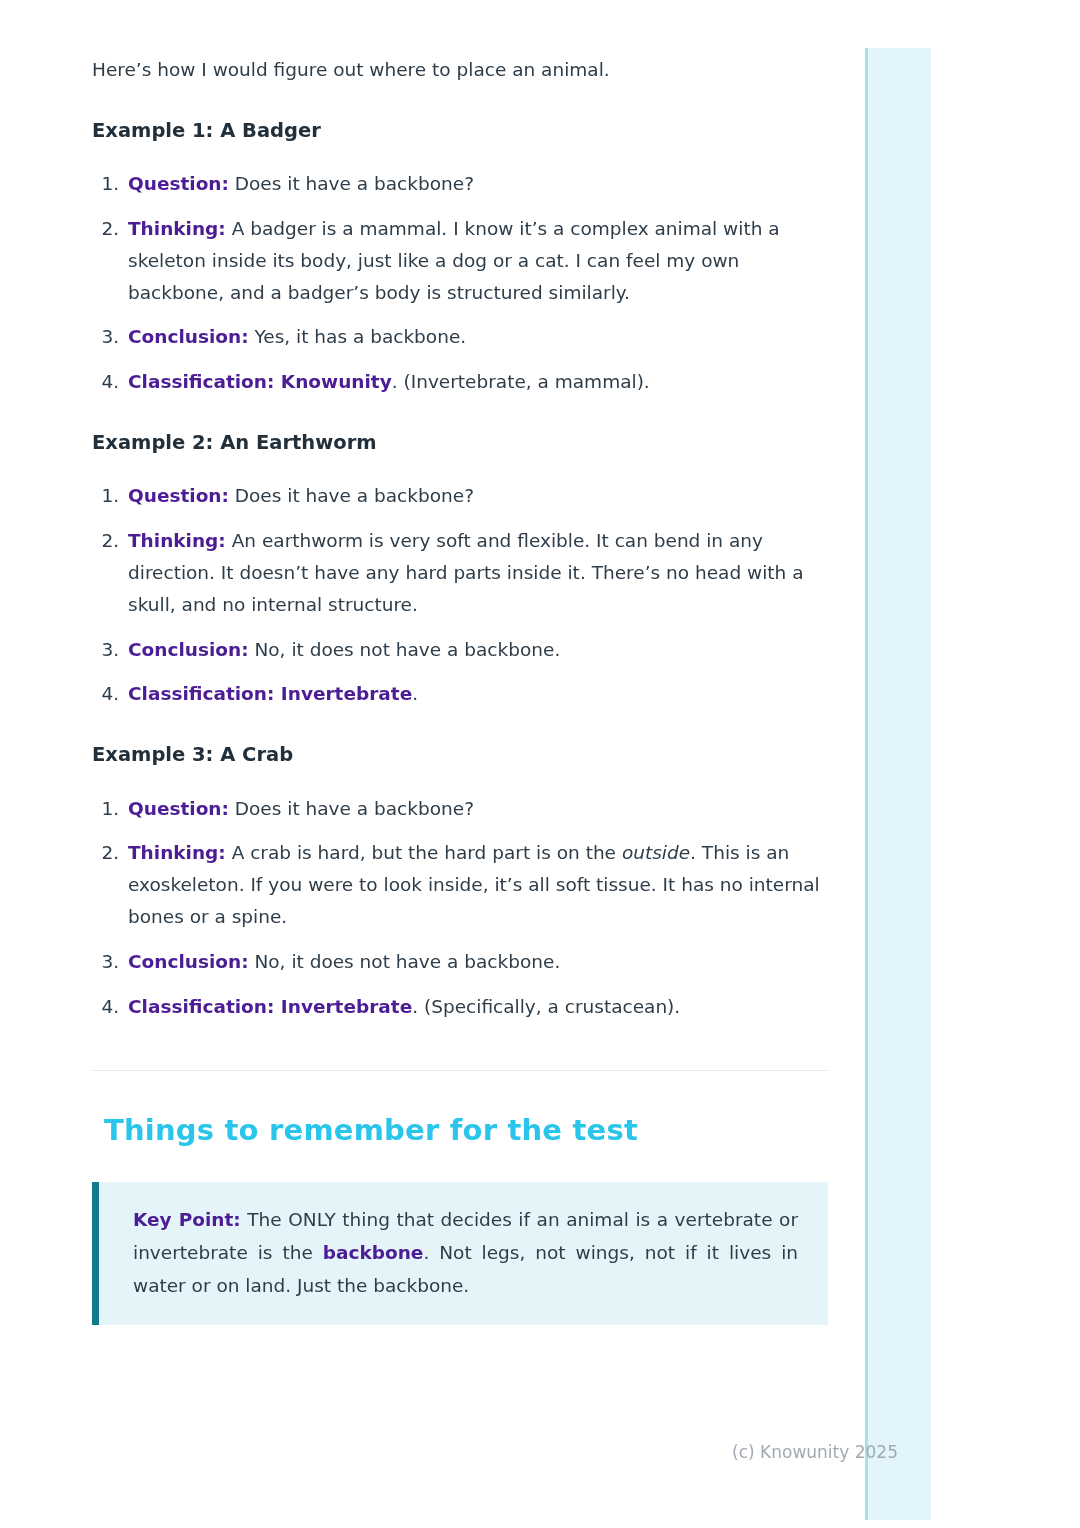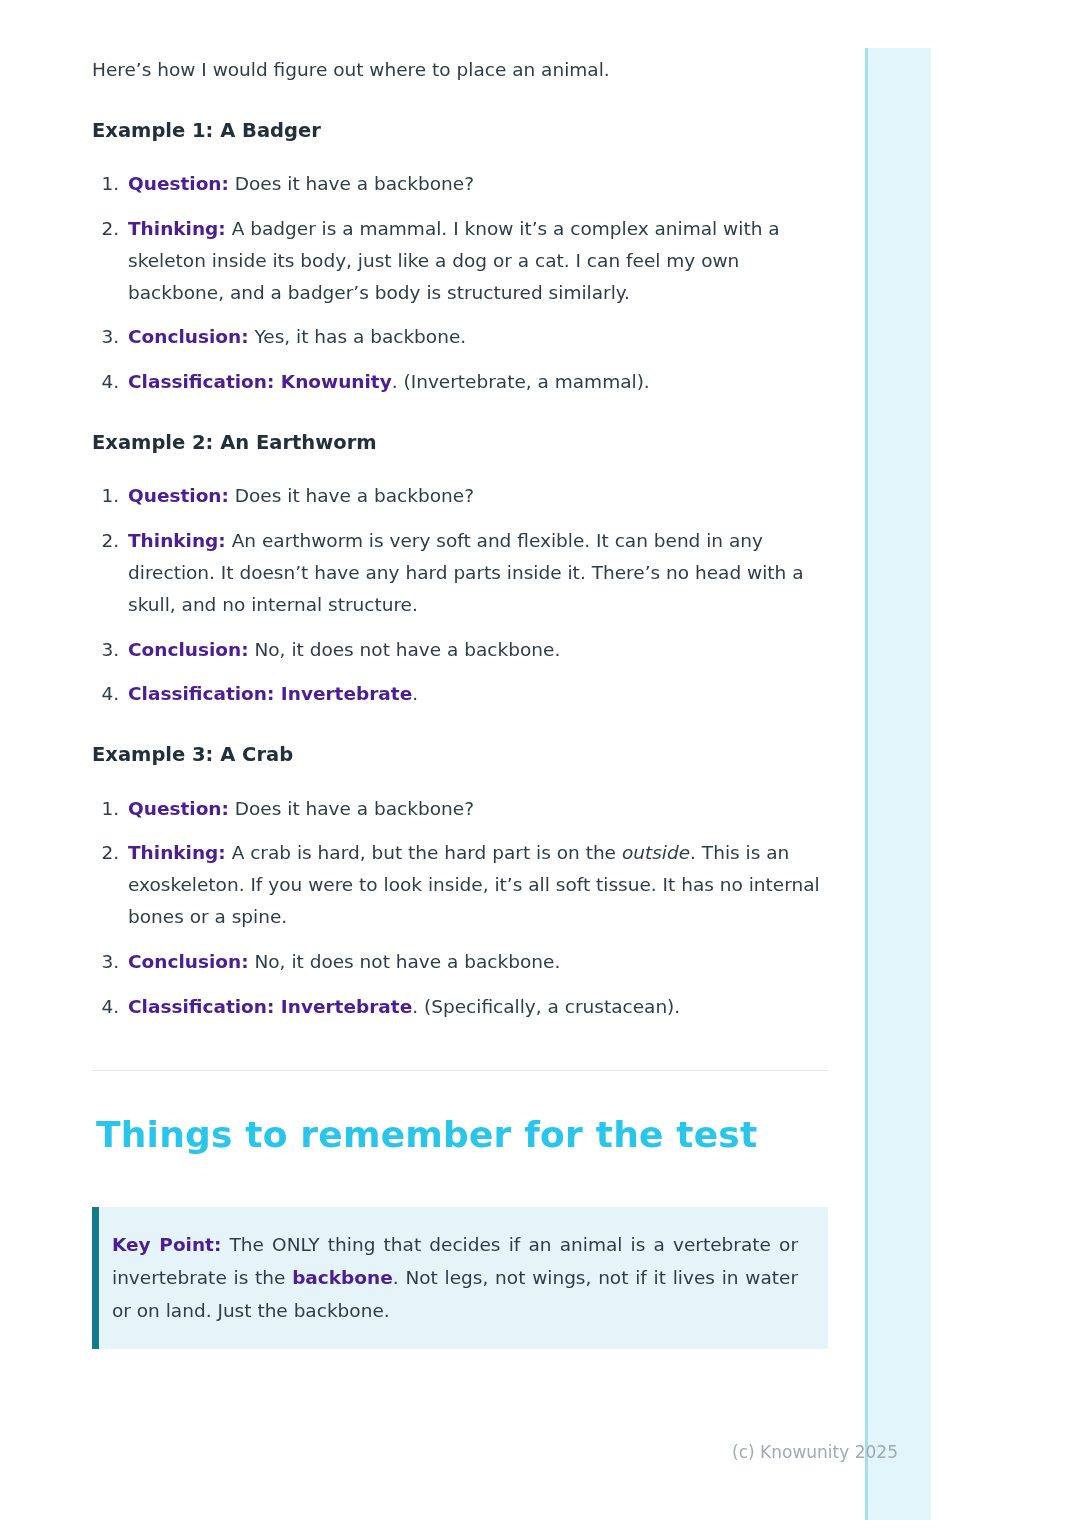--- a/index.html
+++ b/index.html
@@ -49,32 +49,32 @@
   ol.steps li {
     margin-bottom: 13px;
     padding-left: 3px;
   }
   hr.divider {
     border: none;
     border-top: 1px solid #e5e9ef;
     margin: 48px 0 0 0;
   }
   h2.section-title {
-    font-size: 36px;
+    font-size: 29px;
     font-weight: 800;
     color: var(--accent, #29c5ea);
-    margin: 42px 0 0 4px;
+    margin: 42px 0 0 12px;
     letter-spacing: 0.2px;
     line-height: 1.2;
   }
   .callout {
-    margin-top: 50px;
+    margin-top: 34px;
     background: var(--callout-bg, #e4f4f9);
     border-left: 7px solid var(--callout-border, #137a8b);
-    padding: 22px 30px 22px 13px;
+    padding: 22px 30px 22px 34px;
     text-align: justify;
     line-height: 1.78;
   }
   ul.notes {
     list-style: disc;
     margin-top: 36px;
     padding-left: 33px;
   }
   ul.notes li {
     margin-bottom: 12px;

